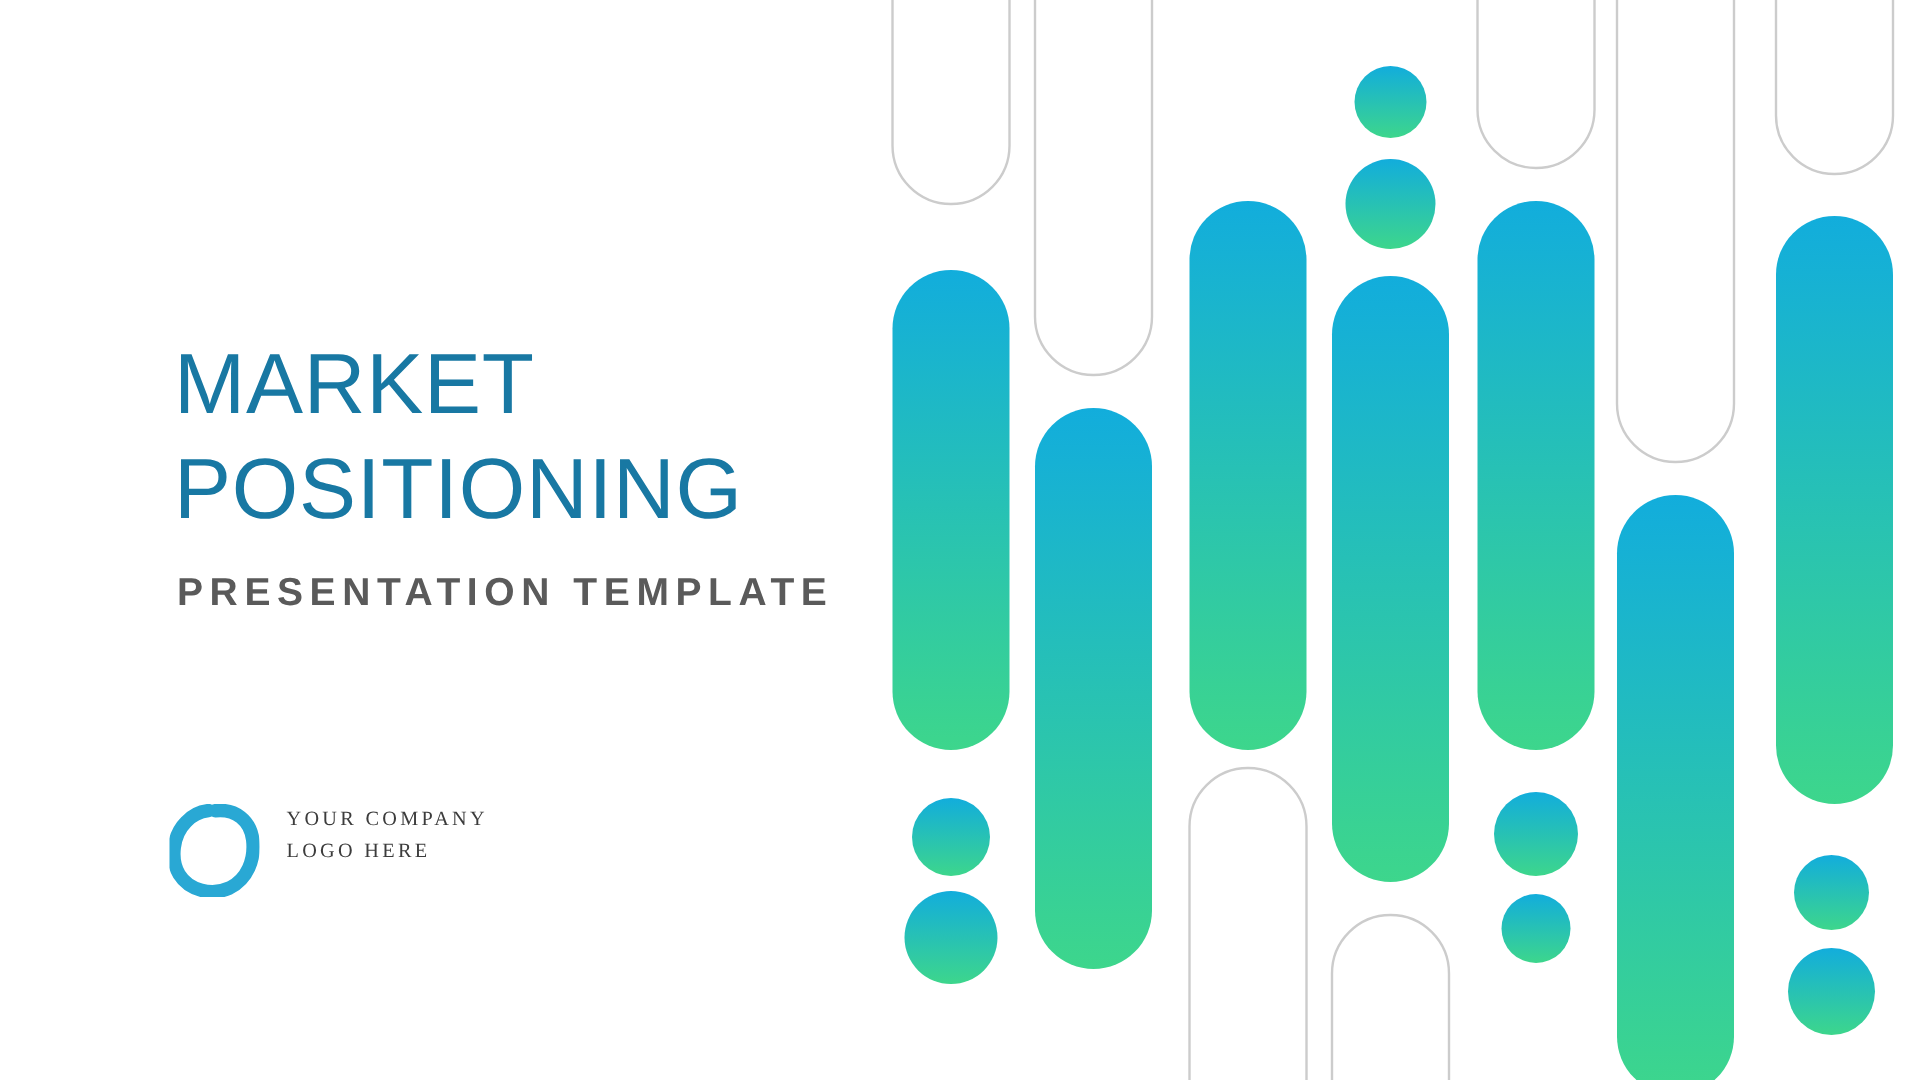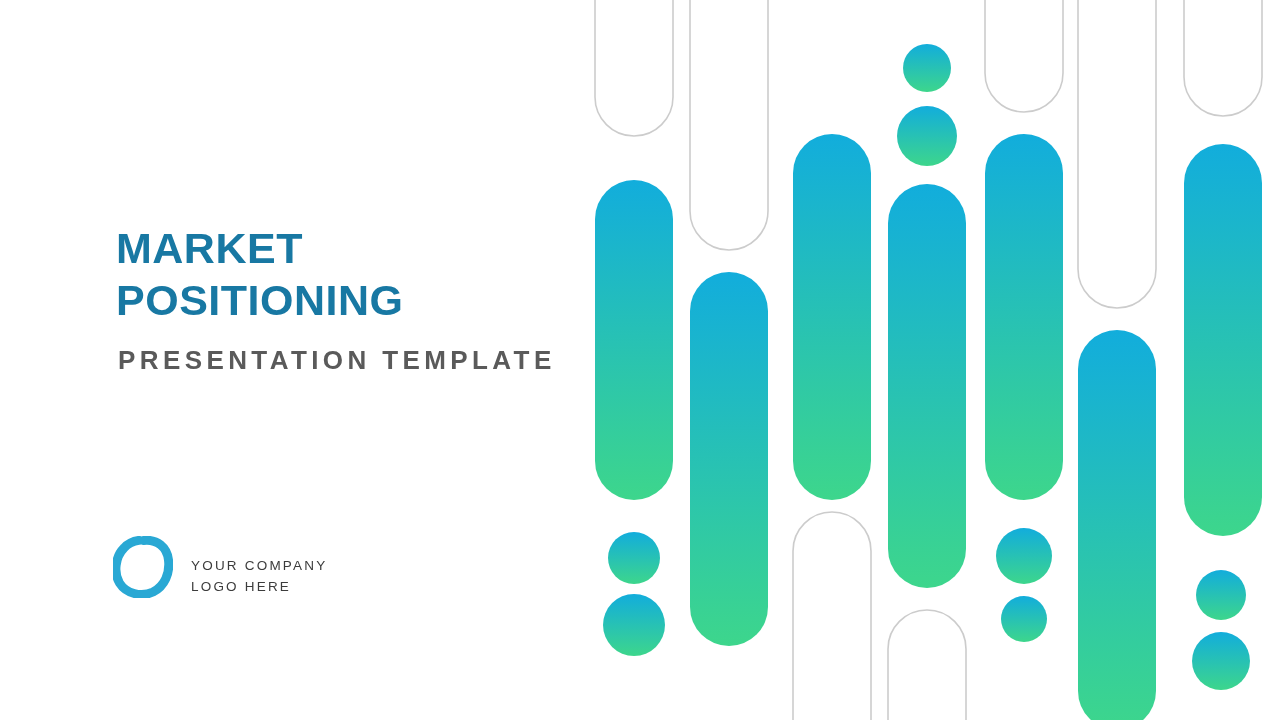--- a/index.html
+++ b/index.html
@@ -19,44 +19,45 @@
   }
 
   
   #text-block {
     position: absolute;
     left: 116px;
     top: 222px;
     width: 460px;
   }
   #title {
-    font-size: 43px;
+    font-size: 57px;
     line-height: 1.22;
-    font-weight: bold;
+    font-weight: normal;
     color: #1878A3;
     letter-spacing: 0.5px;
     margin: 0;
     white-space: pre-line;
   }
   #subtitle {
     margin: 18px 0 0 2px;
     font-size: 26px;
     font-weight: bold;
     color: #5A5A5A;
     letter-spacing: 4.4px;
   }
 
   
   #logo-block {
     position: absolute;
     left: 113px;
     top: 536px;
     display: flex;
-    align-items: flex-end;
+    align-items: flex-start;
     gap: 18px;
+    font-family: Liberation Serif, serif;
   }
   #logo-mark { width: 60px; height: 62px; display: block; }
   #logo-text {
     font-size: 13.5px;
     color: #3C3C3C;
     letter-spacing: 2.2px;
     line-height: 1.55;
     white-space: pre-line;
   }
 

